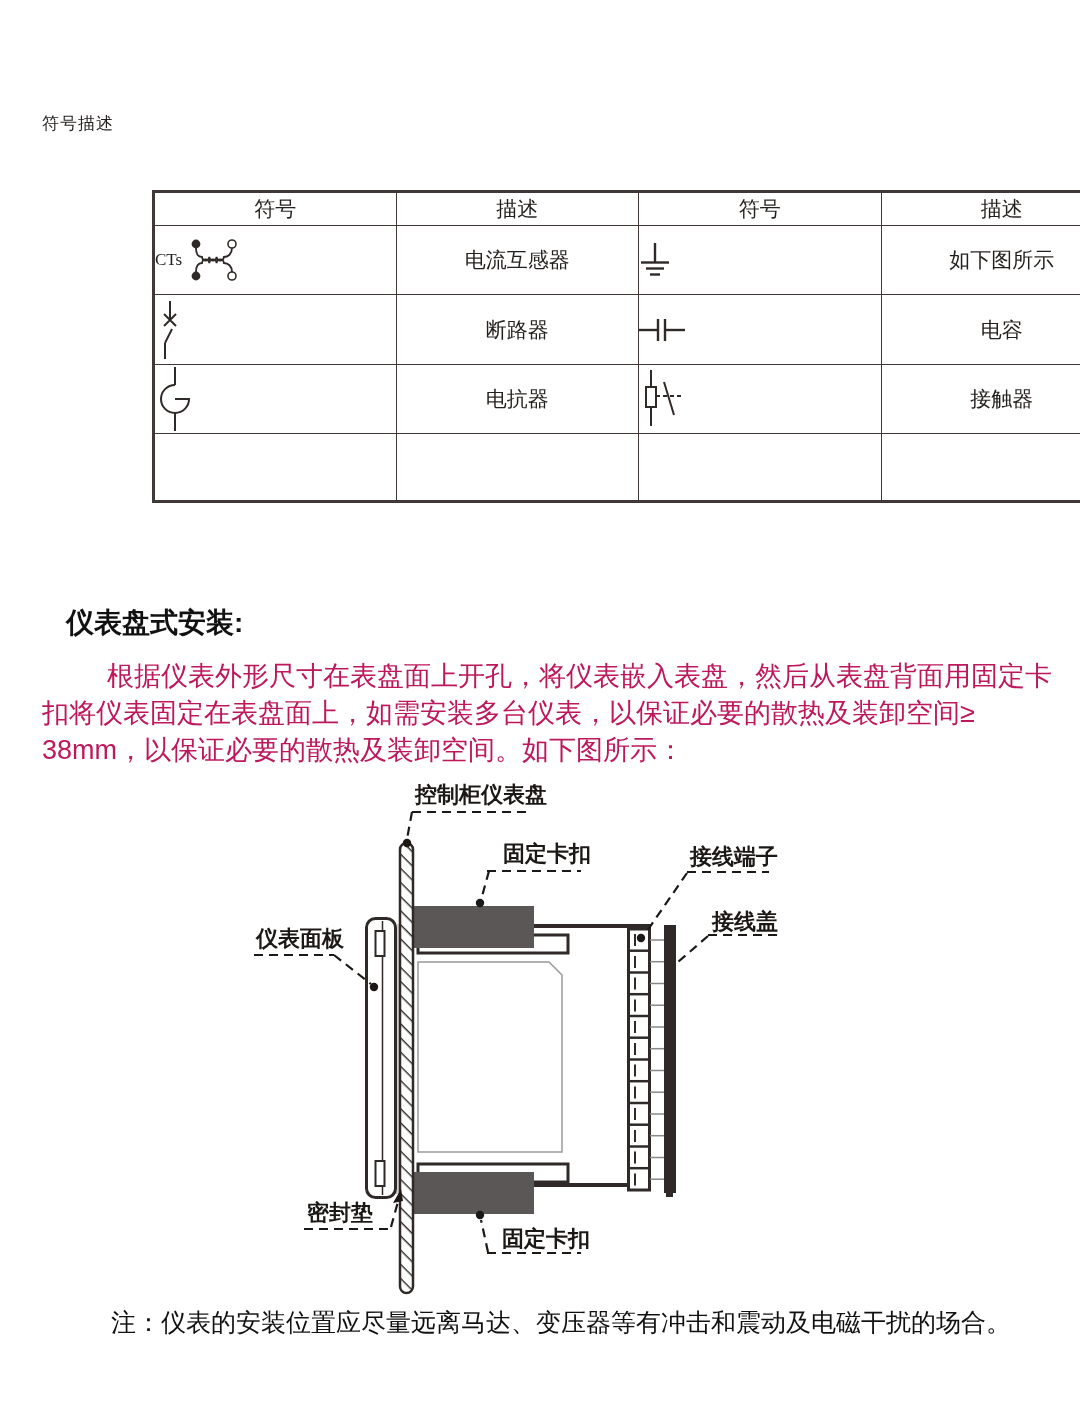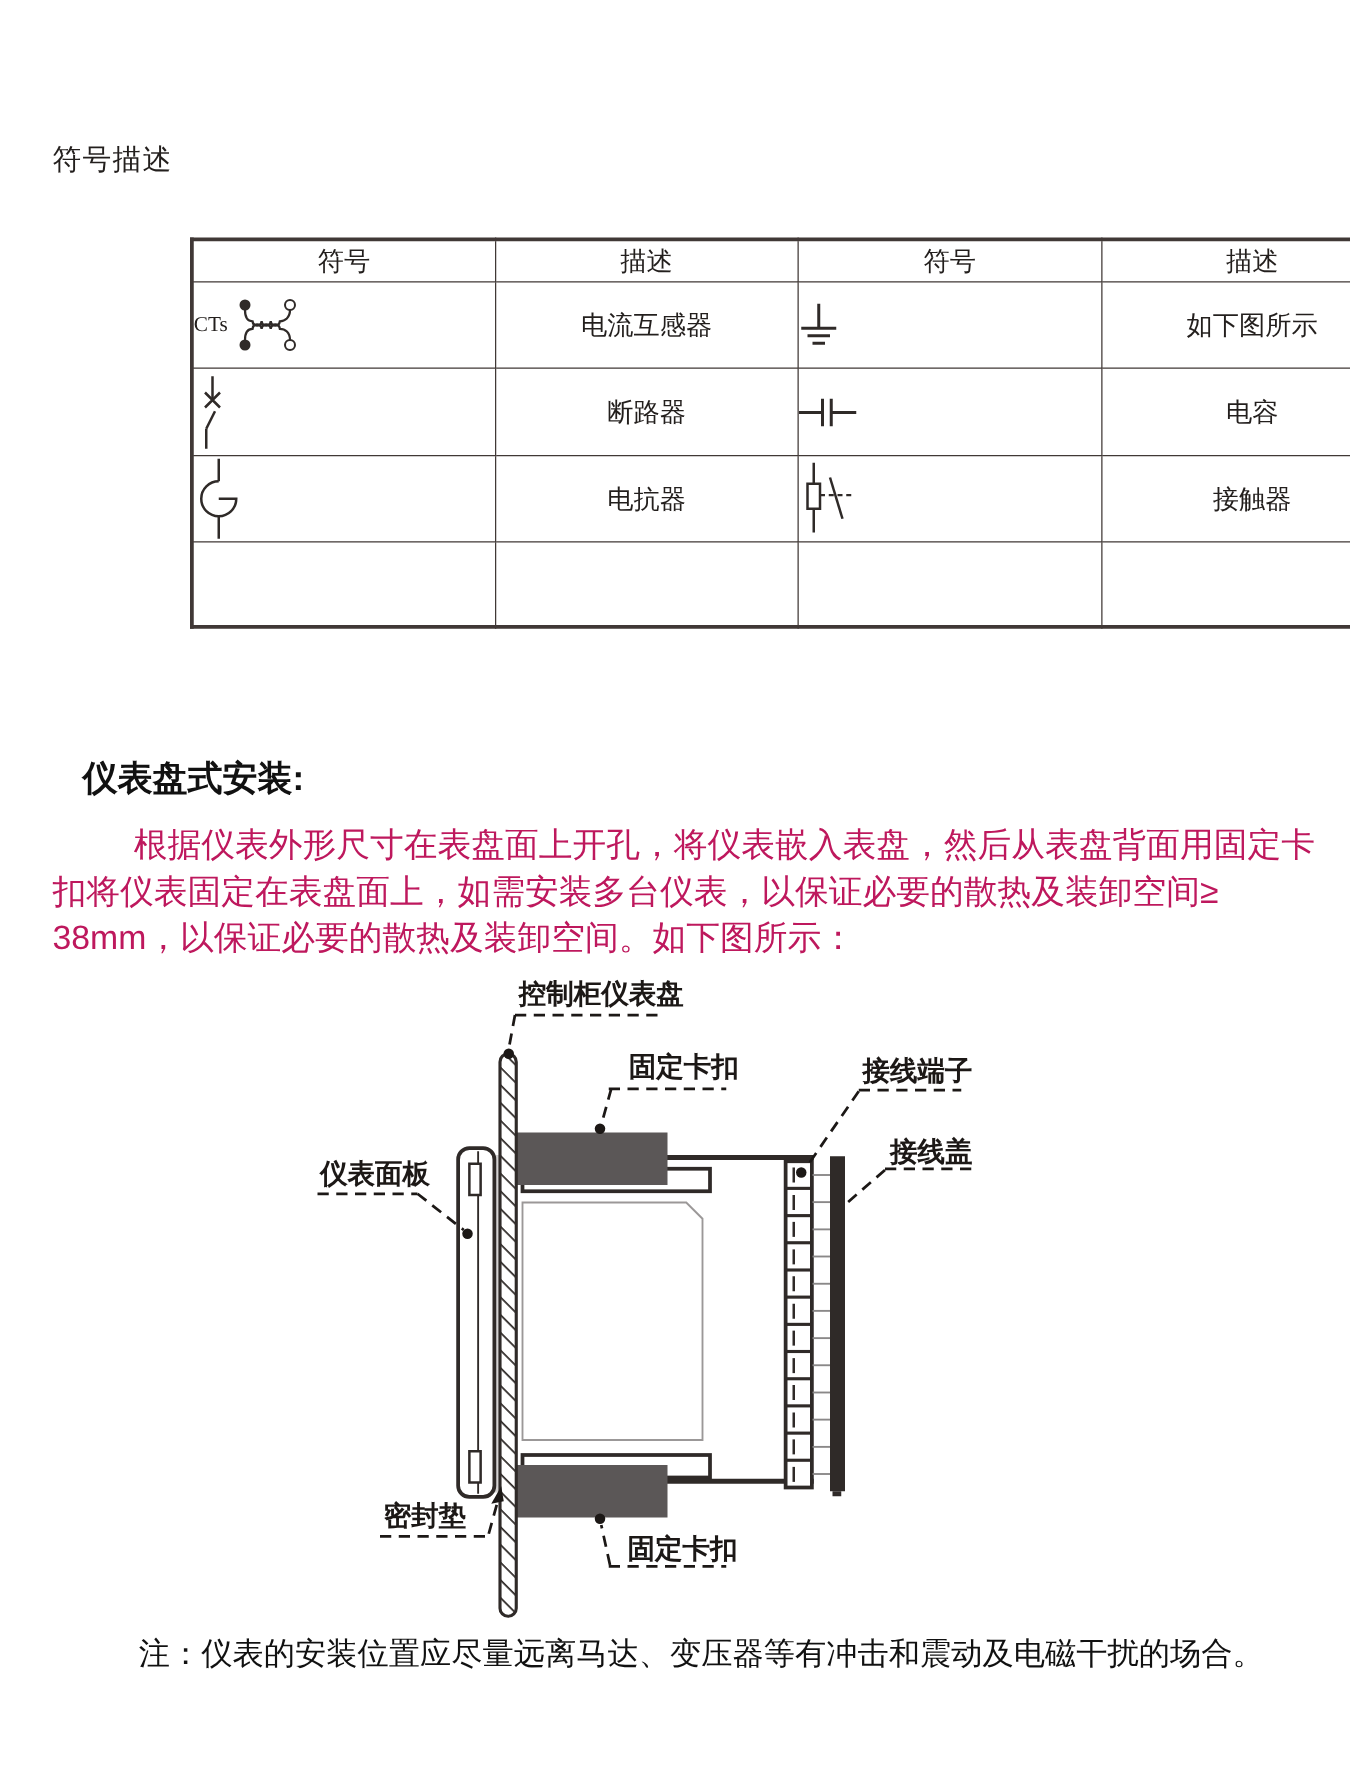--- a/index.html
+++ b/index.html
@@ -1,20 +1,20 @@
 <!DOCTYPE html>
 <html><head>
 <meta charset="utf-8">
 <style>
   html,body{margin:0;padding:0;background:#fff;}
   .page{position:relative;width:1080px;height:1428px;background:#fff;overflow:hidden;
         color:#231f1d;}
   
   .sec1-title{position:absolute;left:42px;top:112px;font-family:Liberation Sans, sans-serif;
-              font-size:23px;letter-spacing:1px;}
+              font-size:17px;letter-spacing:1px;}
   table.sym{position:absolute;left:152px;top:190px;width:973px;border-collapse:collapse;
             table-layout:fixed;border:3px solid #403836;font-family:"Liberation Serif",serif;}
   table.sym td{border:1.5px solid #403836;text-align:center;vertical-align:middle;
                font-size:21px;padding:0;}
   tr.hdr{height:34px} tr.r1{height:69px} tr.r2{height:70px} tr.r3{height:69px} tr.r4{height:68px}
   .symwrap{display:flex;align-items:center;gap:6px;}
   .ctlabel{font-size:17px;font-family:"Liberation Serif",serif;}
   
   .sec2-heading{position:absolute;left:66px;top:604px;font-family:"Liberation Sans",sans-serif;
                 font-size:28px;font-weight:bold;color:#111;}

